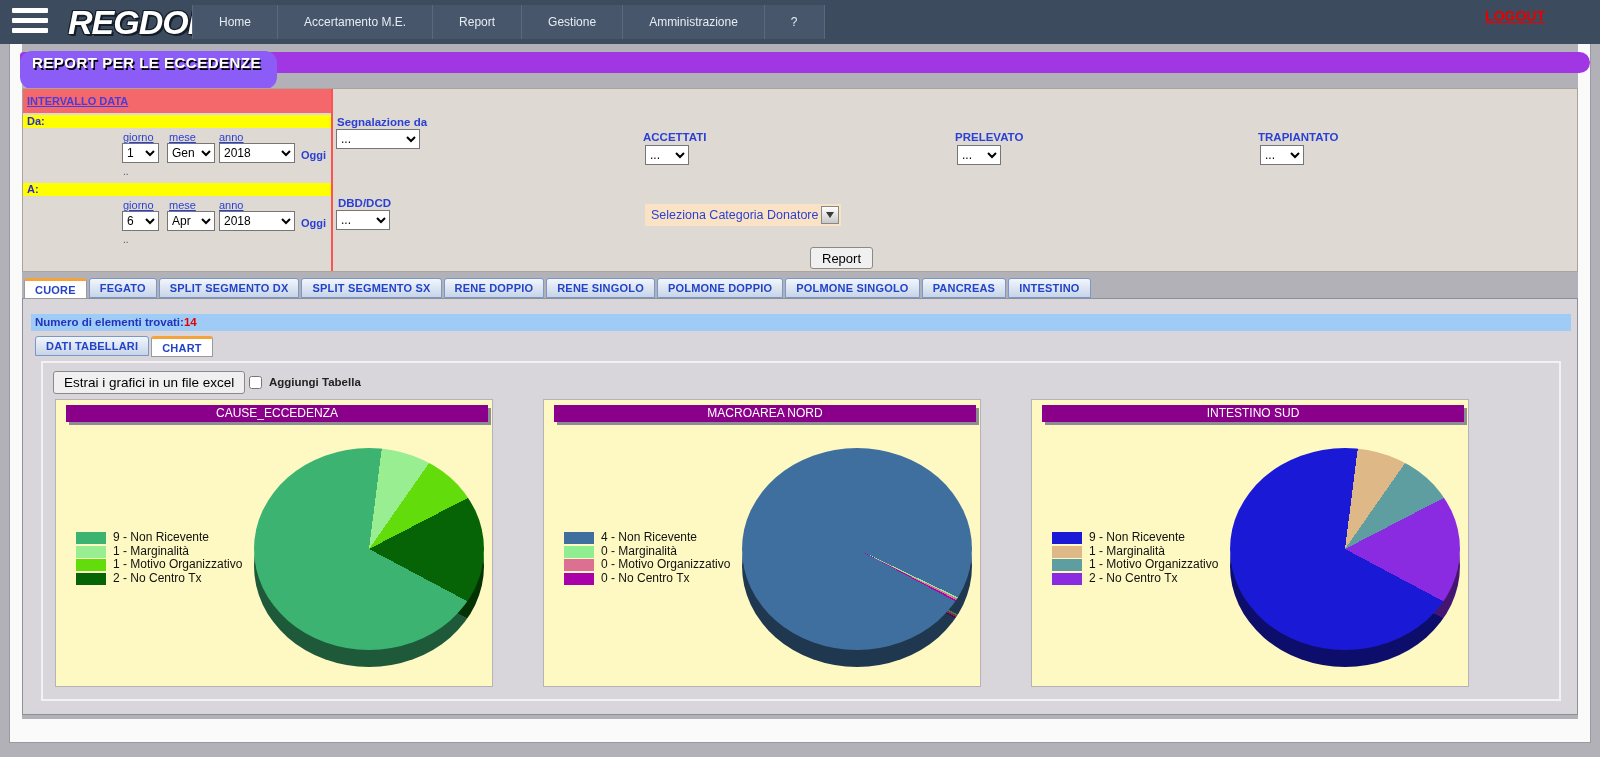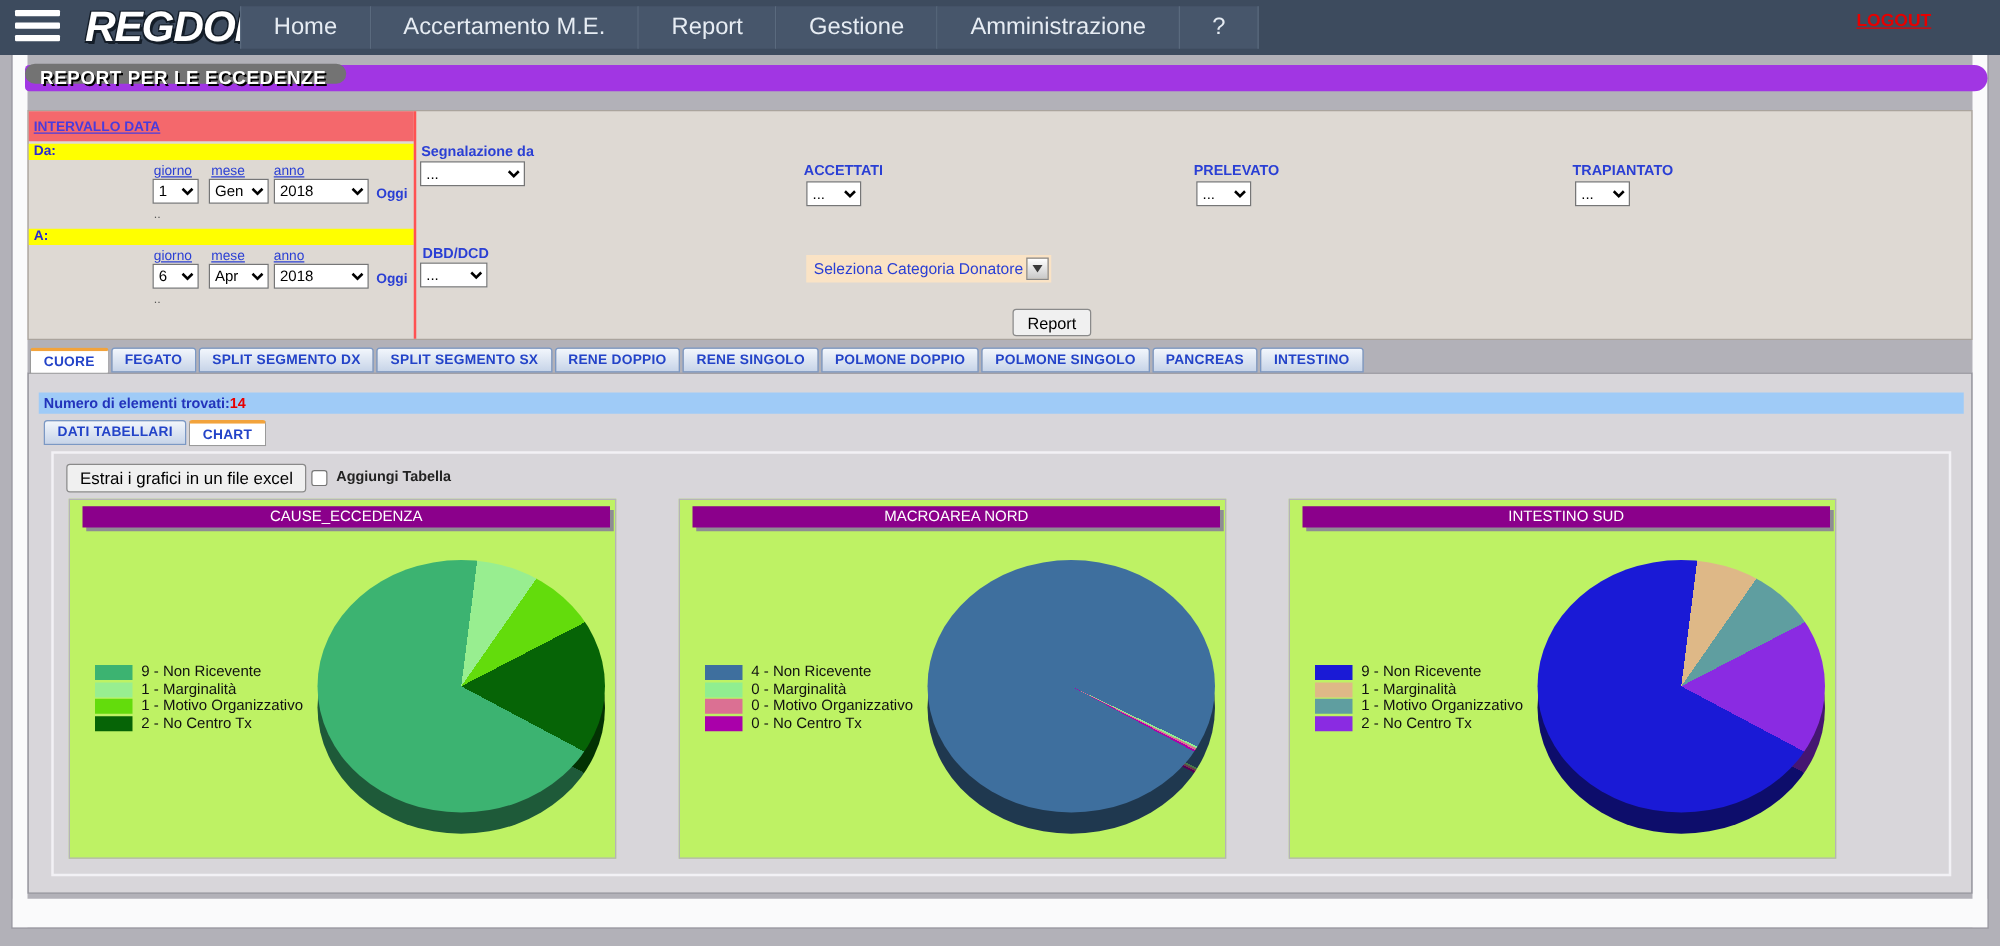--- a/index.html
+++ b/index.html
@@ -22,36 +22,36 @@
   .topnav { position:absolute; left:0; top:0; width:1600px; height:44px; background:#3d4b5e; z-index:5; }
   .hamburger { position:absolute; left:12px; top:8px; width:38px; height:28px; cursor:pointer; }
   .hamburger span { display:block; width:36px; height:5px; background:#ffffff; margin-bottom:5px; border-radius:1px; }
   .brand {
     position:absolute; left:68px; top:0px; height:44px; line-height:44px;
     color:#fff; font-size:34px; font-weight:bold; font-style:italic; letter-spacing:-1px;
     text-shadow: 2px 2px 0 #141d28, -1px -1px 0 #141d28, 1px -1px 0 #141d28, -1px 1px 0 #141d28;
   }
   .nav-menu { position:absolute; left:192px; top:5px; height:34px; display:flex; }
   .nav-item {
-    background:#47566b; color:#e6ecf3; font-size:19px; line-height:34px;
+    background:#47566b; color:#e6ecf3; font-size:12px; line-height:34px;
     padding:0 26px; border-right:1px solid #5a6a7e; cursor:pointer; white-space:nowrap;
   }
   .nav-item:first-child { border-left:1px solid #5a6a7e; }
   .logout {
     position:absolute; right:55px; top:8px; color:#e60000; font-size:14px;
     font-weight:bold; text-decoration:underline; cursor:pointer;
   }
   
   .title-bar {
     position:absolute; left:20px; top:52px; width:1570px; height:21px;
     background:#a136e3; border-radius:4px 12px 12px 4px; z-index:2;
   }
   .title-pill {
-    position:absolute; left:0; top:-1px; height:16px; line-height:23px;
-    background:#737373; border-radius:12px; padding:0 16px 0 12px;
+    position:absolute; left:0; top:-1px; height:38px; line-height:23px;
+    background:#8b5cf6; border-radius:12px; padding:0 16px 0 12px;
     color:#fff; font-size:15px; font-weight:bold; letter-spacing:0.5px;
     text-shadow:1.5px 1.5px 0 #000;
   }
   
   .filter-panel {
     position:absolute; left:22px; top:88px; width:1556px; height:184px;
     background:#ded9d3; border:1px solid #aaa49d; z-index:2;
   }
   .f-left { position:absolute; left:0; top:0; width:308px; height:100%; }
   .red-bar { position:absolute; left:0; top:0; width:308px; height:24px; background:#f4686c; line-height:24px; padding-left:4px; }
@@ -117,21 +117,21 @@
   .results-bar .rcount { color:#e80000; font-size:11.5px; font-weight:bold; }
   .view-tabs { position:absolute; left:12px; top:37px; display:flex; }
   .inner-box {
     position:absolute; left:18px; top:62px; width:1520px; height:340px;
     border:2px solid #f2f1f5;
   }
   .extract-btn { position:absolute; left:10px; top:8px; height:23px; padding:0 10px; font-size:13.5px; }
   .add-table-cb { position:absolute; left:206px; top:13px; width:13px; height:13px; }
   .add-table-label { position:absolute; left:226px; top:13px; font-size:11.5px; font-weight:bold; color:#222; }
   .charts-row { position:absolute; left:12px; top:36px; display:flex; gap:50px; }
-  .chart-card { position:relative; width:438px; height:288px; background:#bef264; border:1px solid #b5b3b8; }
+  .chart-card { position:relative; width:438px; height:288px; background:#fef9c3; border:1px solid #b5b3b8; }
   .chart-title {
     position:absolute; left:10px; top:5px; width:422px; height:17px;
     background:#8b008b; color:#fff; font-size:12px; line-height:17px; text-align:center;
     box-shadow:3px 3px 0 #8e8d93;
   }
   .legend { position:absolute; left:20px; top:131px; }
   .legend-row { display:flex; align-items:flex-end; height:13px; margin-bottom:0.5px; }
   .legend-swatch { width:30px; height:12px; margin-right:7px; flex:0 0 auto; }
   .legend-label { font-size:12px; color:#111; white-space:nowrap; }
   .pie-wrap { position:absolute; left:198px; top:48px; width:230px; height:220px; }

